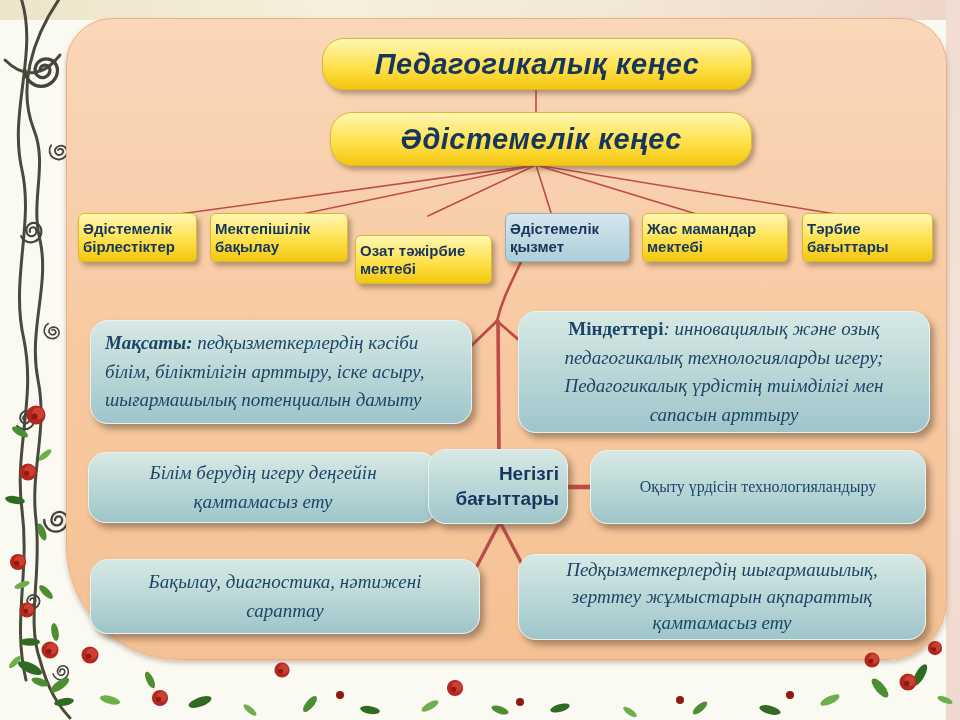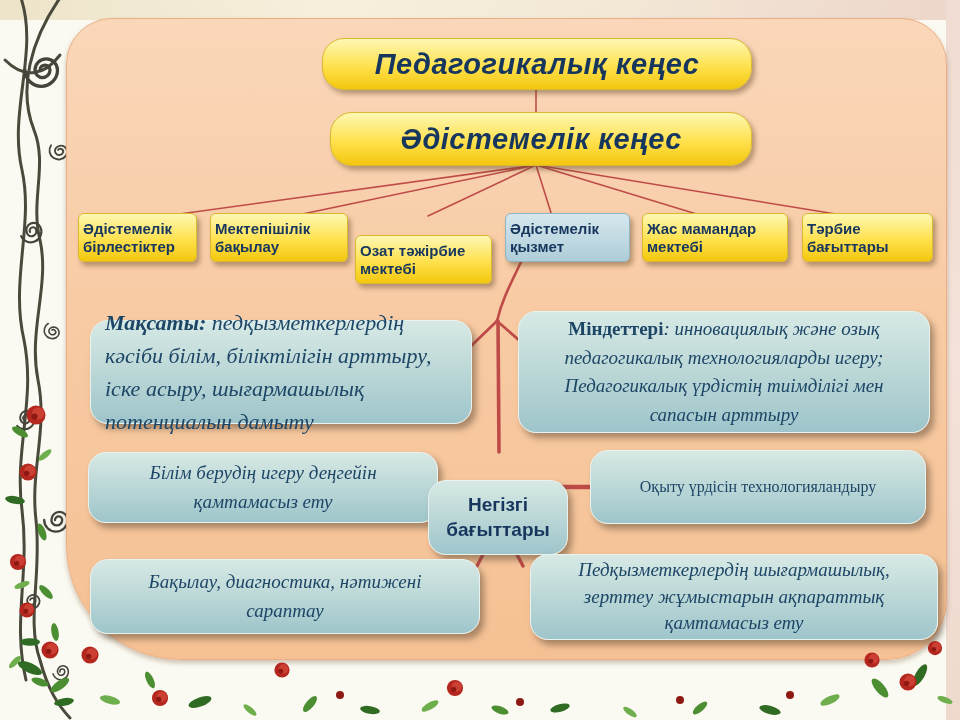--- a/index.html
+++ b/index.html
@@ -36,21 +36,21 @@
   .tcard{position:absolute;box-sizing:border-box;color:#1C4566;
       background:linear-gradient(180deg,#D7E9E5 0%,#BED9D8 45%,#9EC5CB 100%);
       border:1px solid #E8F3F0;border-radius:18px;
       box-shadow:4px 5px 6px rgba(90,70,50,.5);
       font-family:"Liberation Serif",serif;font-style:italic;
       display:flex;align-items:center;}
   .tcard .inner{width:100%;}
   .bold-prefix{font-weight:bold;}
   .upright{font-style:normal;}
   .center-box{font-family:"Liberation Sans",sans-serif;font-style:normal;
-      font-weight:bold;color:#17365D;text-align:center;font-size:19px;line-height:1.3;margin-top:31px;}
+      font-weight:bold;color:#17365D;text-align:right;font-size:19px;line-height:1.3;}
 
   svg{display:block;}
   .decor{position:absolute;pointer-events:none;}
   .connectors{position:absolute;left:0;top:0;pointer-events:none;}
 </style>
 </head>
 <body>
 
 <div class="stage">
 
@@ -150,21 +150,21 @@
     <span>Әдістемелік қызмет</span>
   </div>
   <div class="ybox branch" style="left:642px;top:213px;width:146px;height:49px;">
     <span>Жас мамандар мектебі</span>
   </div>
   <div class="ybox branch" style="left:802px;top:213px;width:131px;height:49px;">
     <span>Тәрбие бағыттары</span>
   </div>
 
   <div class="tcard" style="left:90px;top:320px;width:382px;height:104px;padding:6px 14px;
-       font-size:22px;line-height:1.5;text-align:left;">
+       font-size:19px;line-height:1.5;text-align:left;">
     <div class="inner">
       <span class="bold-prefix">Мақсаты:</span><span> педқызметкерлердің  кәсіби білім, біліктілігін арттыру, іске асыру, шығармашылық потенциалын  дамыту</span>
     </div>
   </div>
 
   <div class="tcard" style="left:518px;top:311px;width:412px;height:122px;padding:4px 12px;
        font-size:19px;line-height:1.5;text-align:center;">
     <div class="inner">
       <span class="bold-prefix upright">Міндеттері</span><span>: инновациялық  және  озық педагогикалық технологияларды  игеру; Педагогикалық үрдістің тиімділігі мен сапасын арттыру</span>
     </div>
@@ -182,21 +182,21 @@
   <div class="tcard upright" style="left:590px;top:450px;width:336px;height:74px;padding:4px 0;
        font-size:16px;line-height:1.45;text-align:center;font-style:normal;">
     <div class="inner">Оқыту үрдісін технологияландыру</div>
   </div>
 
   <div class="tcard" style="left:90px;top:559px;width:390px;height:75px;padding:9px 20px;
        font-size:19px;line-height:1.5;text-align:center;">
     <div class="inner">Бақылау, диагностика, нәтижені сараптау</div>
   </div>
 
-  <div class="tcard" style="left:530px;top:554px;width:408px;height:86px;padding:3px 14px;
+  <div class="tcard" style="left:518px;top:554px;width:408px;height:86px;padding:3px 14px;
        font-size:19px;line-height:1.42;text-align:center;">
     <div class="inner">Педқызметкерлердің  шығармашылық, зерттеу жұмыстарын ақпараттық қамтамасыз ету</div>
   </div>
 
   <svg class="decor" style="left:0;bottom:0;" width="960" height="80" viewBox="0 0 960 80">
     <g>
       <use href="#leaf3" transform="translate(30,28) rotate(25) scale(1.3)"></use>
       <use href="#leaf" transform="translate(60,45) rotate(-35) scale(1.2)"></use>
       <use href="#leaf2" transform="translate(110,60) rotate(15) scale(1.3)"></use>
       <use href="#leaf" transform="translate(150,40) rotate(65)"></use>

